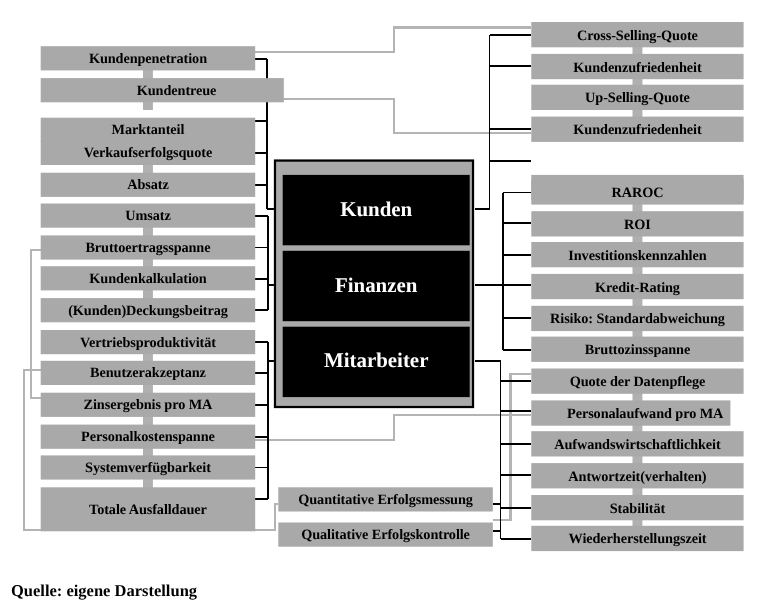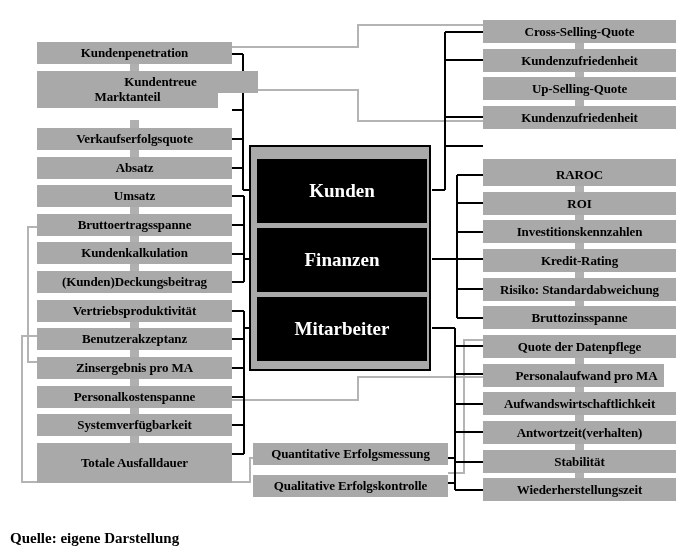--- a/index.html
+++ b/index.html
@@ -113,21 +113,21 @@
       <rect x="575" y="472" width="9" height="7" fill="#b0b0b0"></rect>
     </svg>
 
   <div id="left-col">
       <div class="kpi-box" style="left: 37px; top: 42px; width: 195px; height: 22px; background: rgb(169, 169, 169); color: rgb(0, 0, 0);">
         <span>Kundenpenetration</span>
       </div>
       <div class="kpi-box" style="left: 37px; top: 71px; width: 195px; height: 22px; background: rgb(169, 169, 169); color: rgb(0, 0, 0); padding-left: 26px;">
         <span>Kundentreue</span>
       </div>
-      <div class="kpi-box" style="left: 37px; top: 86px; width: 181px; height: 22px; background: rgb(169, 169, 169); color: rgb(0, 0, 0);">
+      <div class="kpi-box" style="left: 37px; top: 107px; width: 195px; height: 22px; background: rgb(169, 169, 169); color: rgb(0, 0, 0);">
         <span>Marktanteil</span>
       </div>
       <div class="kpi-box" style="left: 37px; top: 128px; width: 195px; height: 22px; background: rgb(169, 169, 169); color: rgb(0, 0, 0);">
         <span>Verkaufserfolgsquote</span>
       </div>
       <div class="kpi-box" style="left: 37px; top: 157px; width: 195px; height: 22px; background: rgb(169, 169, 169); color: rgb(0, 0, 0);">
         <span>Absatz</span>
       </div>
       <div class="kpi-box" style="left: 37px; top: 185px; width: 195px; height: 22px; background: rgb(169, 169, 169); color: rgb(0, 0, 0);">
         <span>Umsatz</span>

